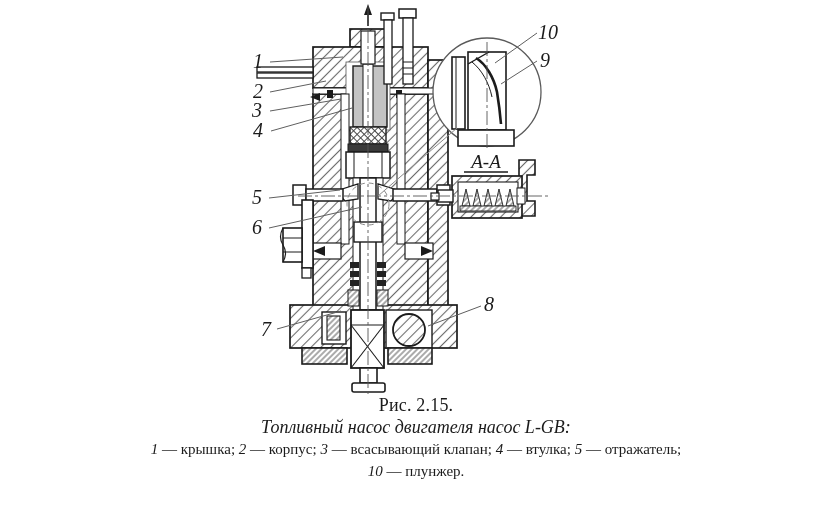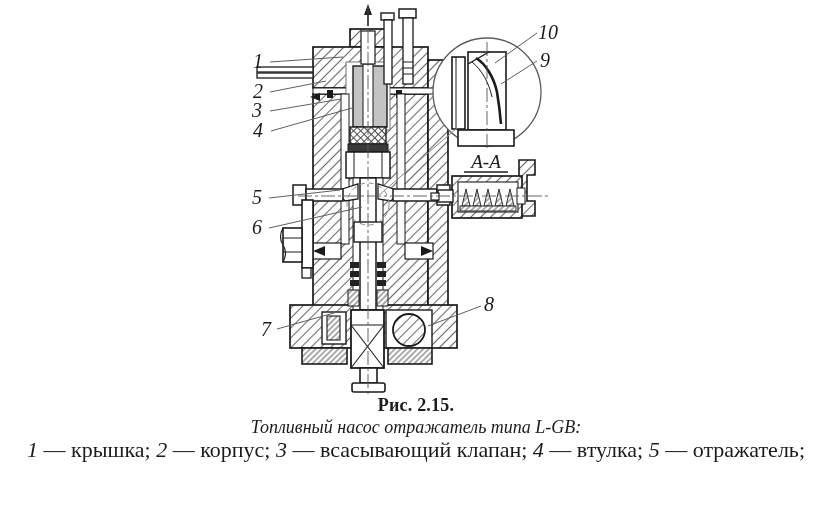--- a/index.html
+++ b/index.html
@@ -4,23 +4,23 @@
 <style>
   html,body{margin:0;padding:0;background:#ffffff;}
   body{
     width:832px;height:527px;overflow:hidden;
     font-family:"Liberation Serif","DejaVu Serif",serif;
     color:#1b1b1b;
   }
   .page{width:832px;height:527px;position:relative;background:#fff;}
   .drawing{position:absolute;left:0;top:0;}
   .figtext{position:absolute;left:0;top:394px;width:832px;text-align:center;}
-  .caption{font-weight:bold;font-size:18px;line-height:22px;letter-spacing:.2px;}
+  .caption{font-weight:normal;font-size:18px;line-height:22px;letter-spacing:.2px;}
   .subtitle{font-style:italic;font-size:18px;line-height:23px;}
-  .legend{font-size:22px;line-height:21.5px;}
+  .legend{font-size:15px;line-height:21.5px;}
   .legend .lnum{font-style:italic;font-family:"Liberation Serif",serif;}
   svg text{font-family:"Liberation Serif","DejaVu Serif",serif;}
   .callout{font-size:20px;font-style:italic;fill:#1b1b1b;text-anchor:middle;}
   .seclabel{font-size:19px;font-style:italic;fill:#1b1b1b;text-anchor:middle;}
 </style>
 </head>
 <body>
 
 <div class="page">
 
@@ -207,18 +207,19 @@
       <text class="callout" x="257" y="234">6</text>
       <text class="callout" x="266" y="336">7</text>
       <text class="callout" x="489" y="311">8</text>
       <text class="callout" x="545" y="67">9</text>
       <text class="callout" x="548" y="39">10</text>
     </g>
   </svg>
 
   <div class="figtext">
     <div class="caption">Рис. 2.15.</div>
-    <div class="subtitle">Топливный насос отражатель типа L-GB:</div>
+    <div class="subtitle">Топливный насос двигателя насос L-GB:</div>
     <div class="legend">
         <div class="legend-line"><i class="lnum">1</i> — крышка; <i class="lnum">2</i> — корпус; <i class="lnum">3</i> — всасывающий клапан; <i class="lnum">4</i> — втулка; <i class="lnum">5</i> — отражатель;</div>
+        <div class="legend-line"><i class="lnum">10</i> — плунжер.</div>
       </div>
   </div>
 </div>
 
 </body></html>

